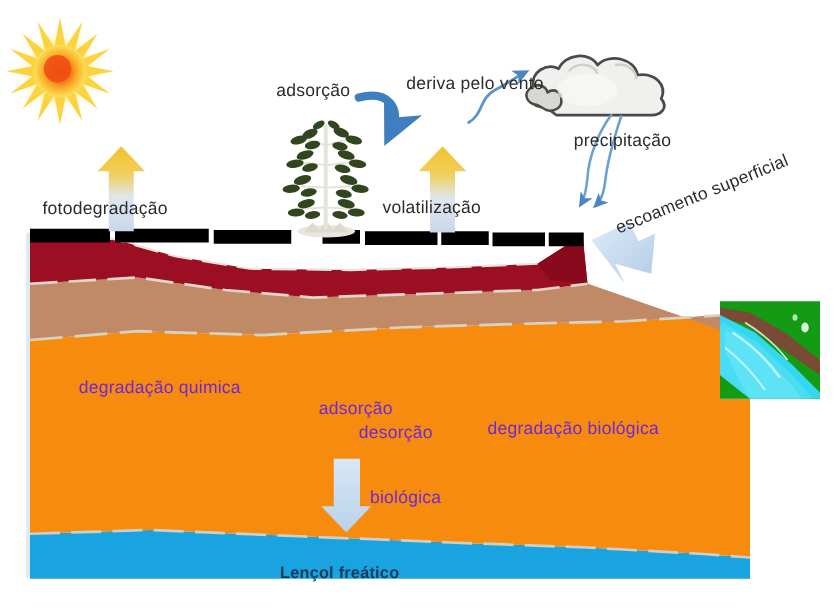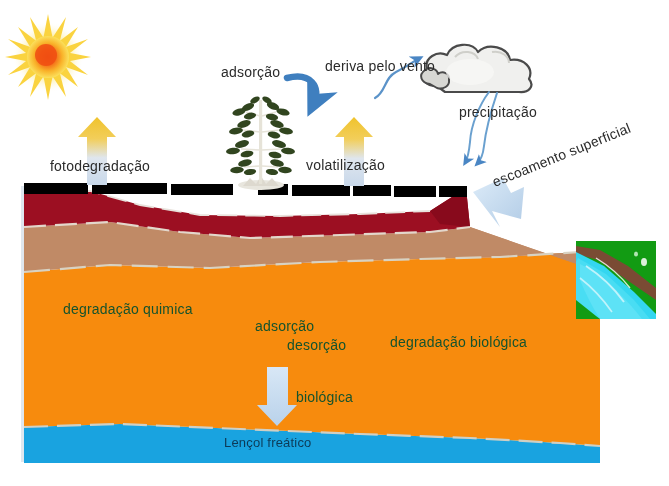--- a/index.html
+++ b/index.html
@@ -29,21 +29,21 @@
   .lbl {
     position: absolute;
     white-space: nowrap;
     color: #1a1a1a;
     font-family: "Liberation Sans", sans-serif;
     font-size: 14px;
     letter-spacing: 0.2px;
     line-height: 1.15;
   }
   .lbl-sky { color: #2b2b2b; }
-  .lbl-soil { color: #14532d; }
+  .lbl-soil { color: #6d28d9; }
   .lbl-water { color: #0d3a57; font-size: 13px; }
   .lbl-rot {
     transform: rotate(-22deg);
     transform-origin: left top;
   }
 </style>
 </head>
 <body>
 
 <div id="diagram">
@@ -251,21 +251,21 @@
 
     <g>
       <path d="M473,192 L503,178 L511,193 L524,187 L521,219 L492,211 L500,227 Z" fill="url(#paleBlueDiag)"></path>
     </g>
 
     <g>
       <path d="M267,367 L288,367 L288,405 L297,405 L277,426 L257,405 L267,405 Z" fill="url(#paleBlue)"></path>
     </g>
   </svg>
 
-  <div class="lbl lbl-sky" style="left:50px; top:158px;">fotodegradação</div>
+  <div class="lbl lbl-sky" style="left:34px; top:158px;">fotodegradação</div>
 
   <div class="lbl lbl-sky" style="left:221px; top:64px;">adsorção</div>
 
   <div class="lbl lbl-sky" style="left:306px; top:157px;">volatilização</div>
 
   <div class="lbl lbl-sky" style="left:325px; top:42px;margin-top:16px;">deriva pelo vento</div>
 
   <div class="lbl lbl-sky" style="left:459px; top:104px;">precipitação</div>
 
   <div class="lbl lbl-sky lbl-rot" style="left:490px; top:175px;">escoamento superficial</div>
@@ -273,15 +273,15 @@
   <div class="lbl lbl-soil" style="left:63px; top:301px;">degradação quimica</div>
 
   <div class="lbl lbl-soil" style="left:255px; top:318px;">adsorção</div>
 
   <div class="lbl lbl-soil" style="left:255px; top:337px;margin-left:32px;">desorção</div>
 
   <div class="lbl lbl-soil" style="left:390px; top:334px;">degradação biológica</div>
 
   <div class="lbl lbl-soil" style="left:296px; top:389px;">biológica</div>
 
-  <div class="lbl lbl-water" style="left:224px; top:436px;">Lençol freático</div>
+  <div class="lbl lbl-water" style="left:224px; top:451px;font-weight:bold;">Lençol freático</div>
 
 </div>
 
 </body></html>

